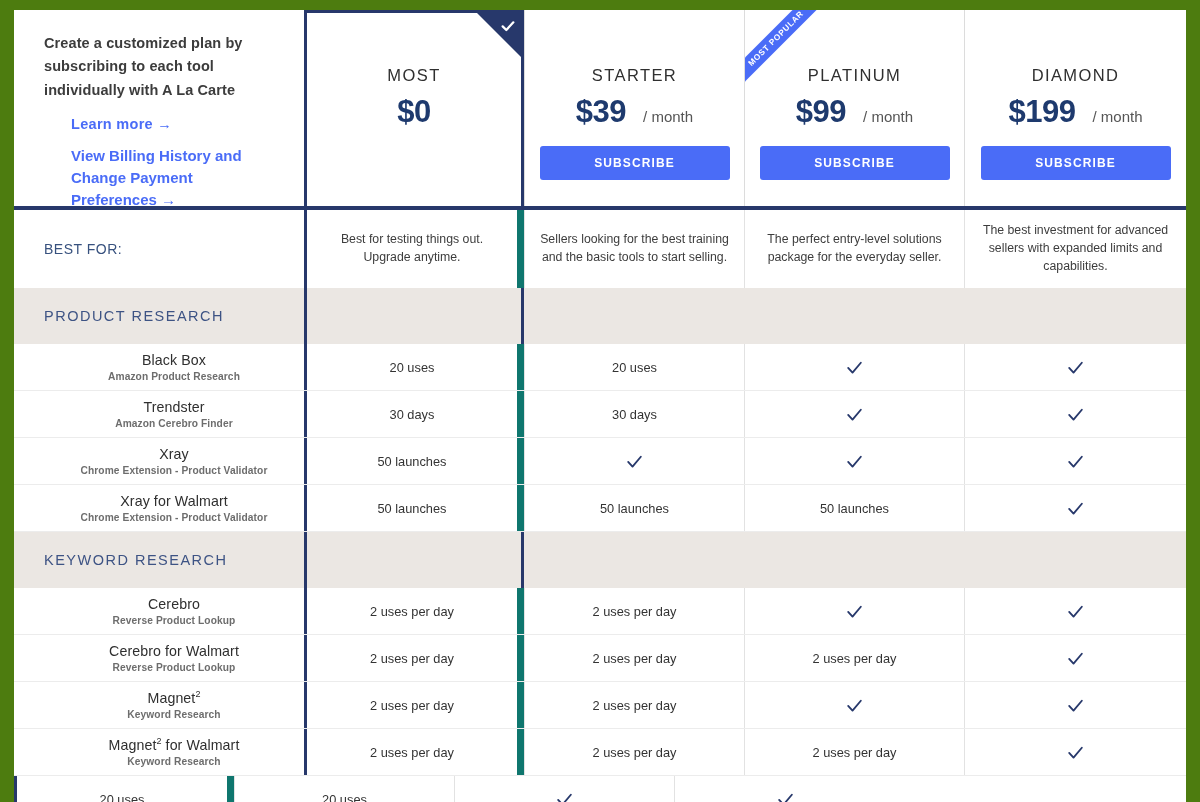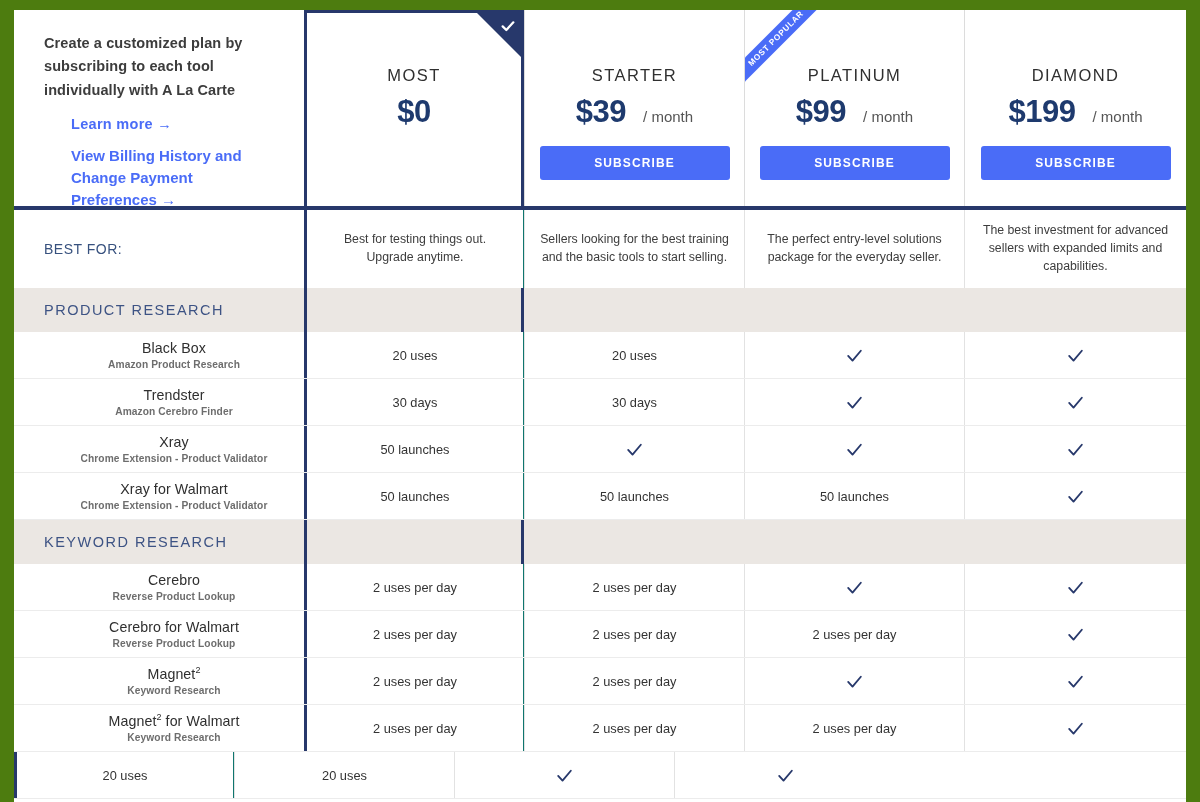--- a/index.html
+++ b/index.html
@@ -198,28 +198,28 @@
     justify-content: center;
     text-align: center;
     padding: 0 13px;
     font-size: 12.3px;
     line-height: 1.45;
     color: #3d3d3d;
   }
   .bestfor-cell.selected,
   .feat-cell.selected {
     border-left: 3px solid #27386b;
-    border-right: 1px solid #0f766e;
+    border-right: 7px solid #0f766e;
   }
   .bestfor-cell.divided,
   .feat-cell.divided { border-left: 1px solid #e2e2e2; }
 
   
   .section-band {
-    height: 44px;
+    height: 56px;
     background: #ebe7e3;
     display: flex;
     align-items: center;
     position: relative;
   }
   .section-band .band-title {
     padding-left: 30px;
     font-size: 14.5px;
     letter-spacing: 1.5px;
     color: #3d5384;

